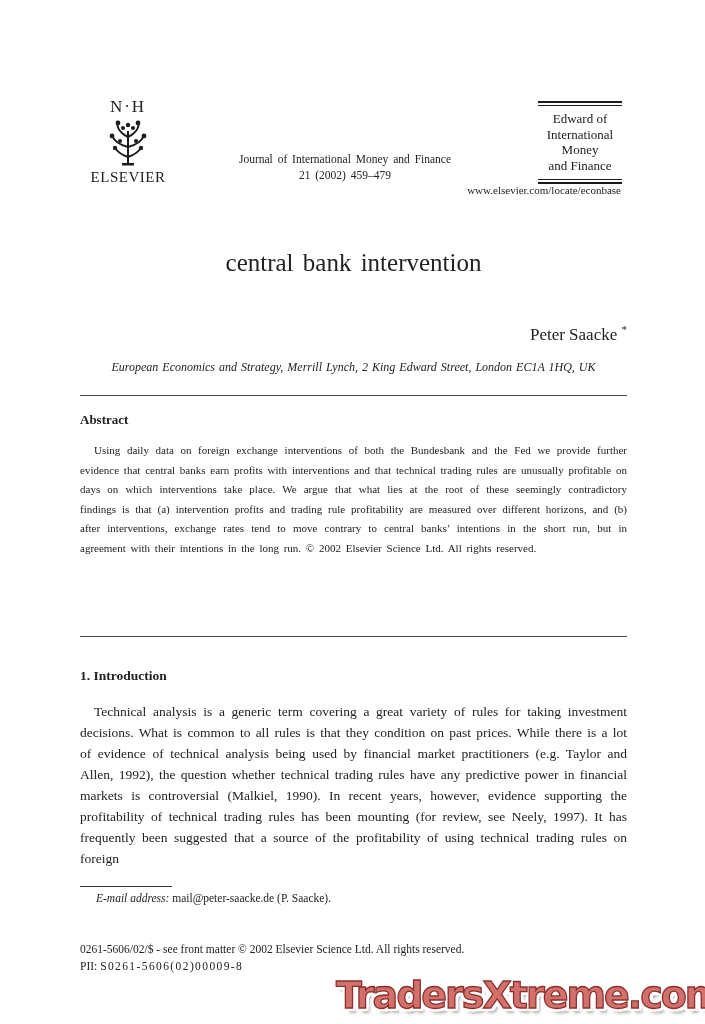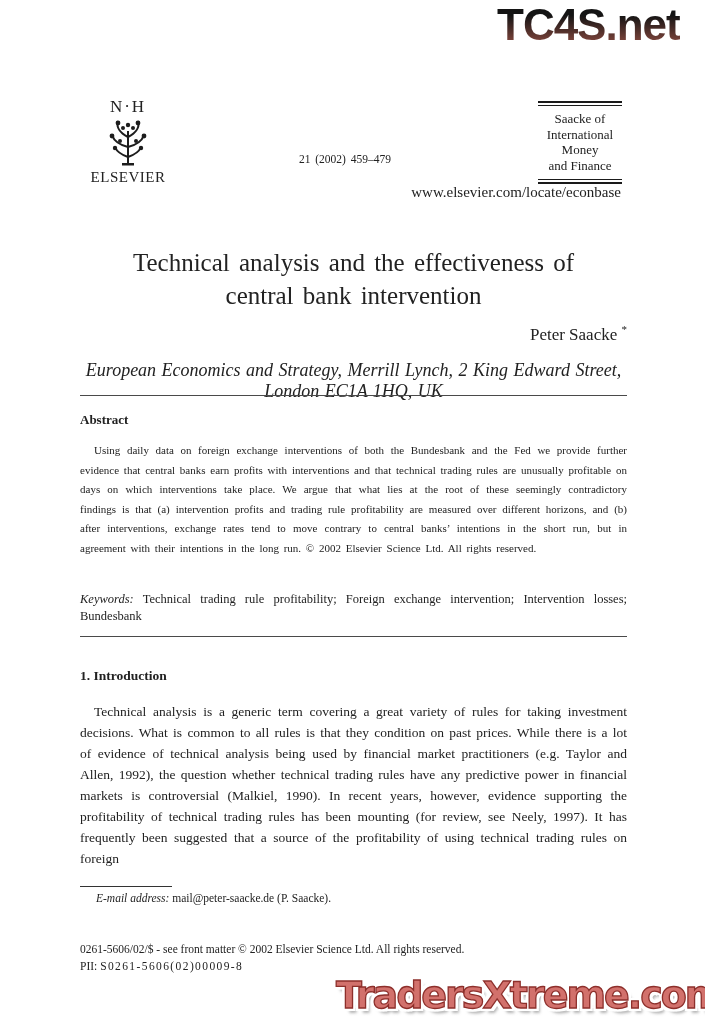--- a/index.html
+++ b/index.html
@@ -45,29 +45,29 @@
   .elsevier-block { position:absolute; left:84px; top:98px; width:88px; text-align:center; }
   .monogram { font-size:17px; letter-spacing:2px; line-height:18px;text-align:center; }
   .tree { margin:1px auto 0; display:block; }
   .publisher { font-size:15px; letter-spacing:0.5px; margin-top:2px; }
   .center-head { position:absolute; left:115px; top:151px; width:460px; text-align:center;
                  font-size:11.5px; line-height:16px; word-spacing:2px; }
   .jbox { position:absolute; left:538px; top:101px; width:84px; text-align:center; }
   .rule-thickthin { border-top:2.5px solid #1a1a1a; border-bottom:1px solid #1a1a1a; height:2px; }
   .rule-thinthick { border-top:1px solid #1a1a1a; border-bottom:2.5px solid #1a1a1a; height:2px; }
   .jbox-text { font-size:13px; line-height:15.5px; padding:5px 0 6px; }
-  .website { position:absolute; right:84px; top:184px; font-size:15px; }
+  .website { position:absolute; right:84px; top:184px; font-size:11px; }
   
   .title { position:absolute; left:80px; top:246px; width:547px; text-align:center;
            font-size:25px; line-height:33px; word-spacing:3px; }
   .author { position:absolute; left:80px; top:323px; width:547px; text-align:right;
             font-size:17px; }
   .author sup { font-size:11px; }
   .affil { position:absolute; left:60px; top:360px; width:587px; text-align:center;
-           font-style:italic; font-size:18px; word-spacing:1px; }
+           font-style:italic; font-size:12px; word-spacing:1px; }
   .divider { position:absolute; left:80px; width:547px; border-top:1.5px solid #4a4a4a; }
   
   .abs-head { position:absolute; left:80px; top:412px; font-weight:bold; font-size:13px; }
   .abs-text { position:absolute; left:80px; top:441px; width:547px;
               font-size:11px; line-height:19.5px; text-align:justify; text-indent:14px;
               word-spacing:2px; }
   .keywords { position:absolute; left:80px; top:591px; width:547px;
               font-size:12.5px; line-height:17px; text-align:justify; }
   .keywords .klabel { font-style:italic; }
   
@@ -84,21 +84,20 @@
   .footnote .em { font-style:italic; }
   .footer-lines { position:absolute; left:80px; top:941px; width:547px;
                   font-size:11.5px; line-height:17px; }
   .pii-val { letter-spacing:1.4px; }
 </style>
 </head>
 <body>
 
 <div class="page">
 
-  <div class="wm-tc4s">TC4S.net</div>
   <div class="wm-traders">TradersXtreme.com</div>
 
   <div class="elsevier-block">
     <div class="monogram">N·H</div>
     <svg class="tree" width="52" height="50" viewBox="0 0 52 50">
       <g stroke="#1d1d1d" fill="none" stroke-width="2">
         <path d="M26 48 V14"></path>
         <path d="M26 20 C18 16 14 10 16 4"></path>
         <path d="M26 20 C34 16 38 10 36 4"></path>
         <path d="M26 30 C18 28 12 24 10 18"></path>
@@ -118,56 +117,53 @@
         <circle cx="18" cy="24" r="2"></circle>
           <circle cx="34" cy="24" r="2"></circle>
         <circle cx="26" cy="8" r="2.2"></circle>
         <rect x="20" y="46" width="12" height="2.5"></rect>
       </g>
     </svg>
     <div class="publisher">ELSEVIER</div>
   </div>
 
   <div class="center-head">
+    <div>Journal of International Money and Finance</div>
     <div>21 (2002) 459–479</div>
   </div>
 
   <div class="jbox">
     <div class="rule-thickthin"></div>
     <div class="jbox-text">
-      <div>Saacke of</div>
+      <div>Edward of</div>
       <div>International</div>
       <div>Money</div>
       <div>and Finance</div>
     </div>
     <div class="rule-thinthick"></div>
   </div>
 
   <div class="website">www.elsevier.com/locate/econbase</div>
 
   <div class="title">
-    <div>Technical analysis and the effectiveness of</div>
     <div>central bank intervention</div>
   </div>
 
   <div class="author">
     <span>Peter Saacke</span>
     <sup>*</sup>
   </div>
 
   <div class="affil">European Economics and Strategy, Merrill Lynch, 2 King Edward Street, London EC1A 1HQ, UK</div>
 
   <div class="divider" style="top:395px"></div>
 
   <div class="abs-head">Abstract</div>
   <div class="abs-text">Using daily data on foreign exchange interventions of both the Bundesbank and the Fed we provide further evidence that central banks earn profits with interventions and that technical trading rules are unusually profitable on days on which interventions take place. We argue that what lies at the root of these seemingly contradictory findings is that (a) intervention profits and trading rule profitability are measured over different horizons, and (b) after interventions, exchange rates tend to move contrary to central banks’ intentions in the short run, but in agreement with their intentions in the long run. © 2002 Elsevier Science Ltd. All rights reserved.</div>
 
-  <div class="keywords">
-    <span class="klabel">Keywords:</span><span> Technical trading rule profitability; Foreign exchange intervention; Intervention losses; Bundesbank</span>
-  </div>
 
   <div class="divider" style="top:636px"></div>
 
   <div class="intro-head">1. Introduction</div>
   <div class="intro-text">Technical analysis is a generic term covering a great variety of rules for taking investment decisions. What is common to all rules is that they condition on past prices. While there is a lot of evidence of technical analysis being used by financial market practitioners (e.g. Taylor and Allen, 1992), the question whether technical trading rules have any predictive power in financial markets is controversial (Malkiel, 1990). In recent years, however, evidence supporting the profitability of technical trading rules has been mounting (for review, see Neely, 1997). It has frequently been suggested that a source of the profitability of using technical trading rules on foreign</div>
 
   <div class="fn-rule"></div>
   <div class="footnote">
     <div class="l2"><span class="em">E-mail address:</span><span> mail@peter-saacke.de (P. Saacke).</span></div>
   </div>

